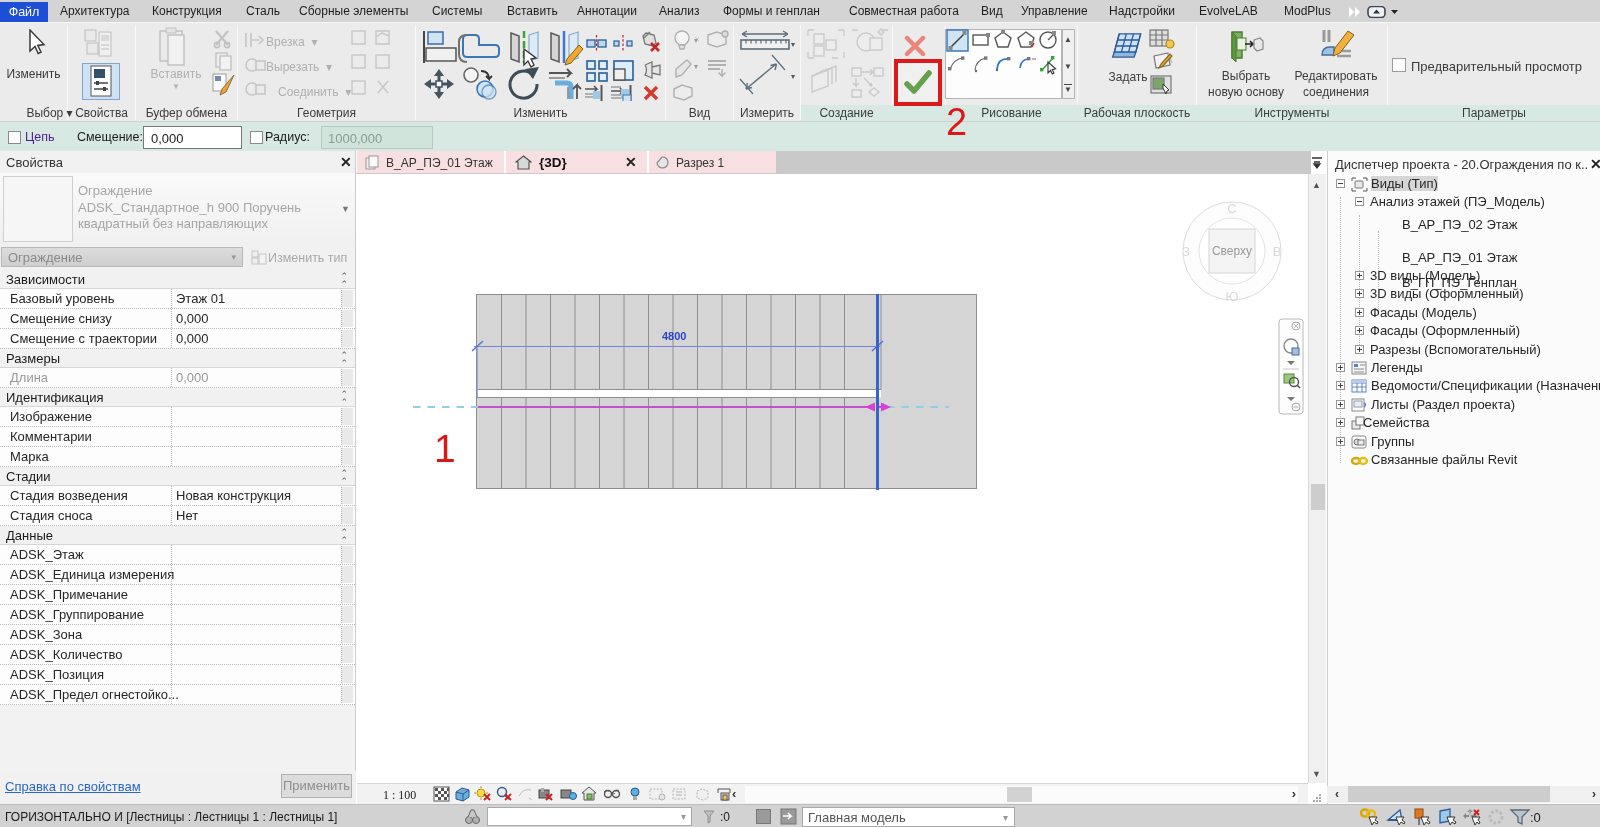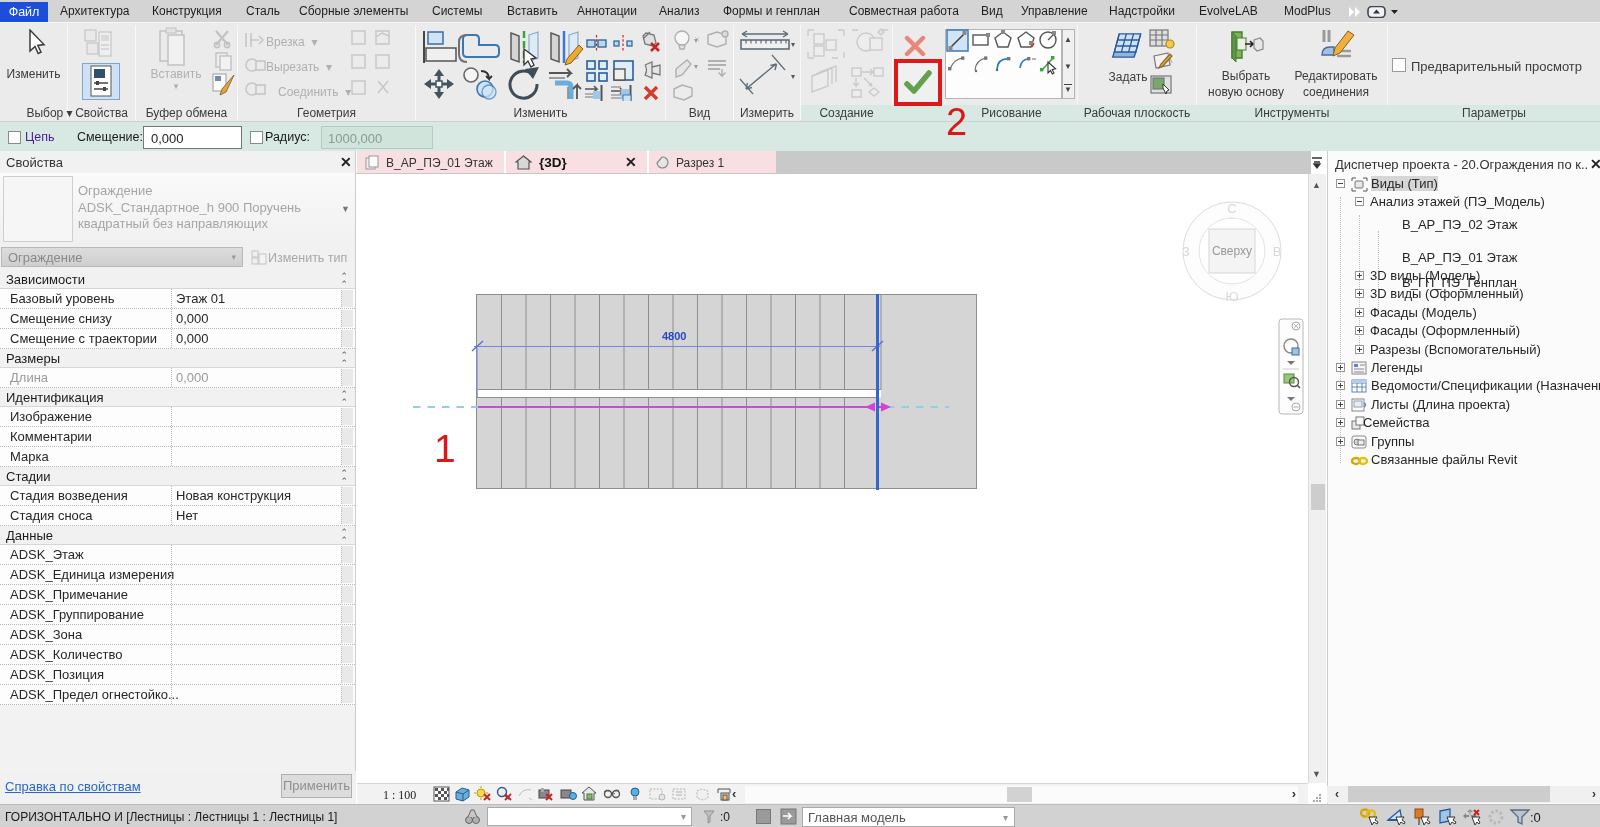--- a/index.html
+++ b/index.html
@@ -897,21 +897,21 @@
       <div class="trow" style="left:43px; top:227.40000000000003px; ">Ведомости/Спецификации (Назначени</div>
       <div class="ebox" style="left:8px; top:248.80000000000004px;">
         <i></i>
         <b></b>
       </div>
       <div class="ab" style="left:23px; top:246.80000000000004px;"><svg width="16" height="14" viewBox="0 0 16 14">
           <rect x="1" y="1" width="12" height="12" fill="#fff" stroke="#888"></rect>
           <path d="M13 5 q3 1 0 4" fill="none" stroke="#5a86c8" stroke-width="1.5"></path>
           <rect x="3" y="3" width="8" height="6" fill="#e8eef8" stroke="#99a"></rect>
         </svg></div>
-      <div class="trow" style="left:43px; top:245.80000000000004px; ">Листы (Длина проекта)</div>
+      <div class="trow" style="left:43px; top:245.80000000000004px; ">Листы (Раздел проекта)</div>
       <div class="ebox" style="left:8px; top:267.20000000000005px;">
         <i></i>
         <b></b>
       </div>
       <div class="ab" style="left:23px; top:265.20000000000005px;"><svg width="16" height="14" viewBox="0 0 16 14">
           <rect x="1" y="5" width="8" height="8" fill="#e8e8e8" stroke="#777"></rect>
           <rect x="5" y="1" width="8" height="8" fill="#f8f8f8" stroke="#777"></rect>
         </svg></div>
       <div class="trow" style="left:35px; top:264.20000000000005px; ">Семейства</div>
       <div class="ebox" style="left:8px; top:285.6px;">

